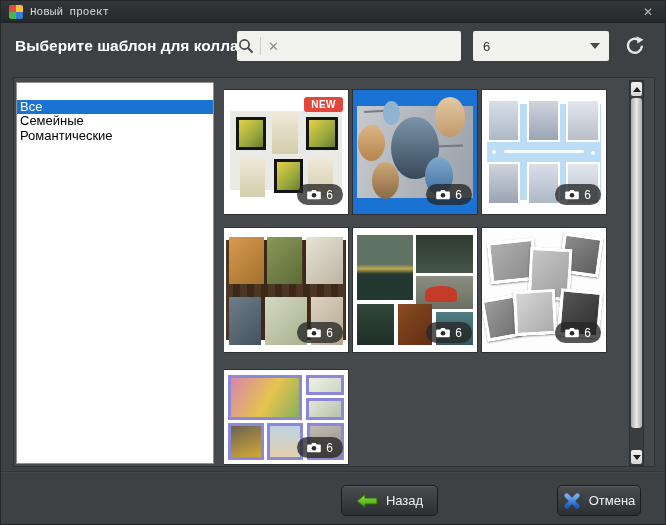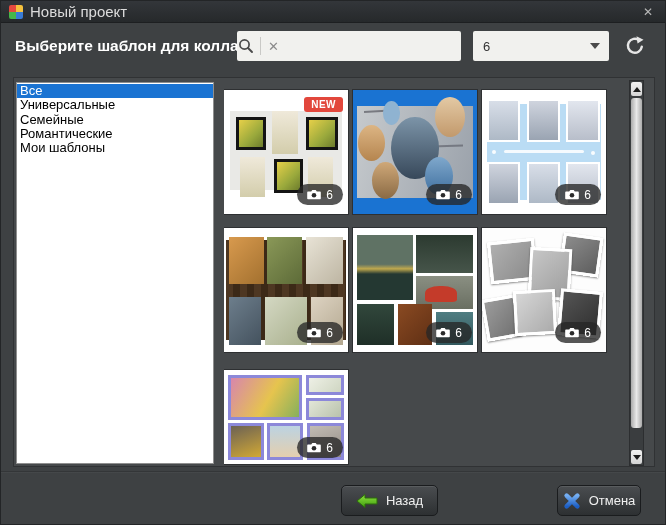--- a/index.html
+++ b/index.html
@@ -8,21 +8,21 @@
 
   
   .titlebar { position:absolute; left:0; top:0; width:100%; height:22px;
     background:linear-gradient(#33363a,#26292b); border-bottom:1px solid #1d1f21;
     display:flex; align-items:center; padding:0 8px; }
   .app-icon { width:14px; height:14px; margin-right:7px; display:grid;
     grid-template-columns:1fr 1fr; grid-template-rows:1fr 1fr; border-radius:2px; overflow:hidden; }
   .app-icon i { display:block; }
   .app-icon i:nth-child(1){background:#e5493f;} .app-icon i:nth-child(2){background:#f5c13d;}
   .app-icon i:nth-child(3){background:#47b749;} .app-icon i:nth-child(4){background:#3a7bd5;}
-  .win-title { color:#dcdcdc; font-size:15px; }
+  .win-title { color:#dcdcdc; font-size:11px;font-family:Liberation Mono, monospace; }
   .win-close { margin-left:auto; color:#b8b8b8; font-size:12px; line-height:12px; cursor:pointer; padding:2px 4px; }
 
   
   .header-title { position:absolute; left:14px; top:36px; color:#ffffff; font-size:15.5px; font-weight:bold; }
   .searchbox { position:absolute; left:236px; top:30px; width:224px; height:30px; background:#f1f1ee;
     border-radius:2px; display:flex; align-items:center; }
   .searchbox input { flex:1; height:100%; border:none; outline:none; background:transparent;
     font-size:12.5px; color:#444; padding:0 6px 0 10px; font-family:"Liberation Sans", sans-serif; }
   .searchbox input::placeholder { color:#9b9b9b; }
   .search-icon { width:18px; height:18px; flex:0 0 auto; }
@@ -35,21 +35,21 @@
   .combo-caret { width:0; height:0; border-left:5px solid transparent; border-right:5px solid transparent;
     border-top:6px solid #4a4a4a; margin-right:9px; }
 
   .refresh-btn { position:absolute; left:621px; top:33px; width:26px; height:26px; background:transparent;
     border:none; cursor:pointer; }
 
   
   .content { position:absolute; left:12px; top:76px; width:642px; height:390px;
     background:#46494b; border:1px solid #303234; }
   .catlist { position:absolute; left:2px; top:4px; width:198px; height:382px; background:#ffffff;
-    border:1px solid #8f8f8f; padding-top:1px; overflow:hidden; }
+    border:1px solid #8f8f8f; padding-top:17px; overflow:hidden; }
   .cat { height:14.3px; line-height:14.3px; font-size:13px; color:#000; padding-left:3px;
     white-space:nowrap; cursor:pointer; }
   .cat.selected { background:#1a73d2; color:#fff; }
 
   .grid { position:absolute; left:210px; top:0; width:400px; height:390px; overflow:hidden; }
   .card { position:absolute; width:124px; height:124px; background:#fff; cursor:pointer;
     box-shadow:0 0 0 1px #2e3032; }
   .card.selected { background:#1a73d2; }
   .c0{left:0;   top:12px;padding-left:24px;}  .c1{left:129px; top:12px;}  .c2{left:258px; top:12px;}
   .c3{left:0;   top:150px;} .c4{left:129px; top:150px;} .c5{left:258px; top:150px;}
@@ -200,24 +200,22 @@
     <svg width="24" height="24" viewBox="0 0 24 24">
       <path d="M16.2 6.2 A7 7 0 1 0 18.8 12.8" fill="none" stroke="#e6e6e6" stroke-width="2.4" stroke-linecap="round"></path>
       <polygon points="13.5,2.2 20.5,5.8 14.5,9.5" fill="#e6e6e6"></polygon>
     </svg>
   </button>
 
   <div class="content">
 
     <div class="catlist">
       <div class="cat selected">Все</div>
-      <div class="cat">Универсальные</div>
       <div class="cat">Семейные</div>
       <div class="cat">Романтические</div>
-      <div class="cat">Мои шаблоны</div>
     </div>
 
     <div class="grid">
 
       <div class="card c0">
         <div class="art art1">
           <i class="strip"></i>
             <i class="f a"></i>
             <i class="p b"></i>
             <i class="f c"></i>

